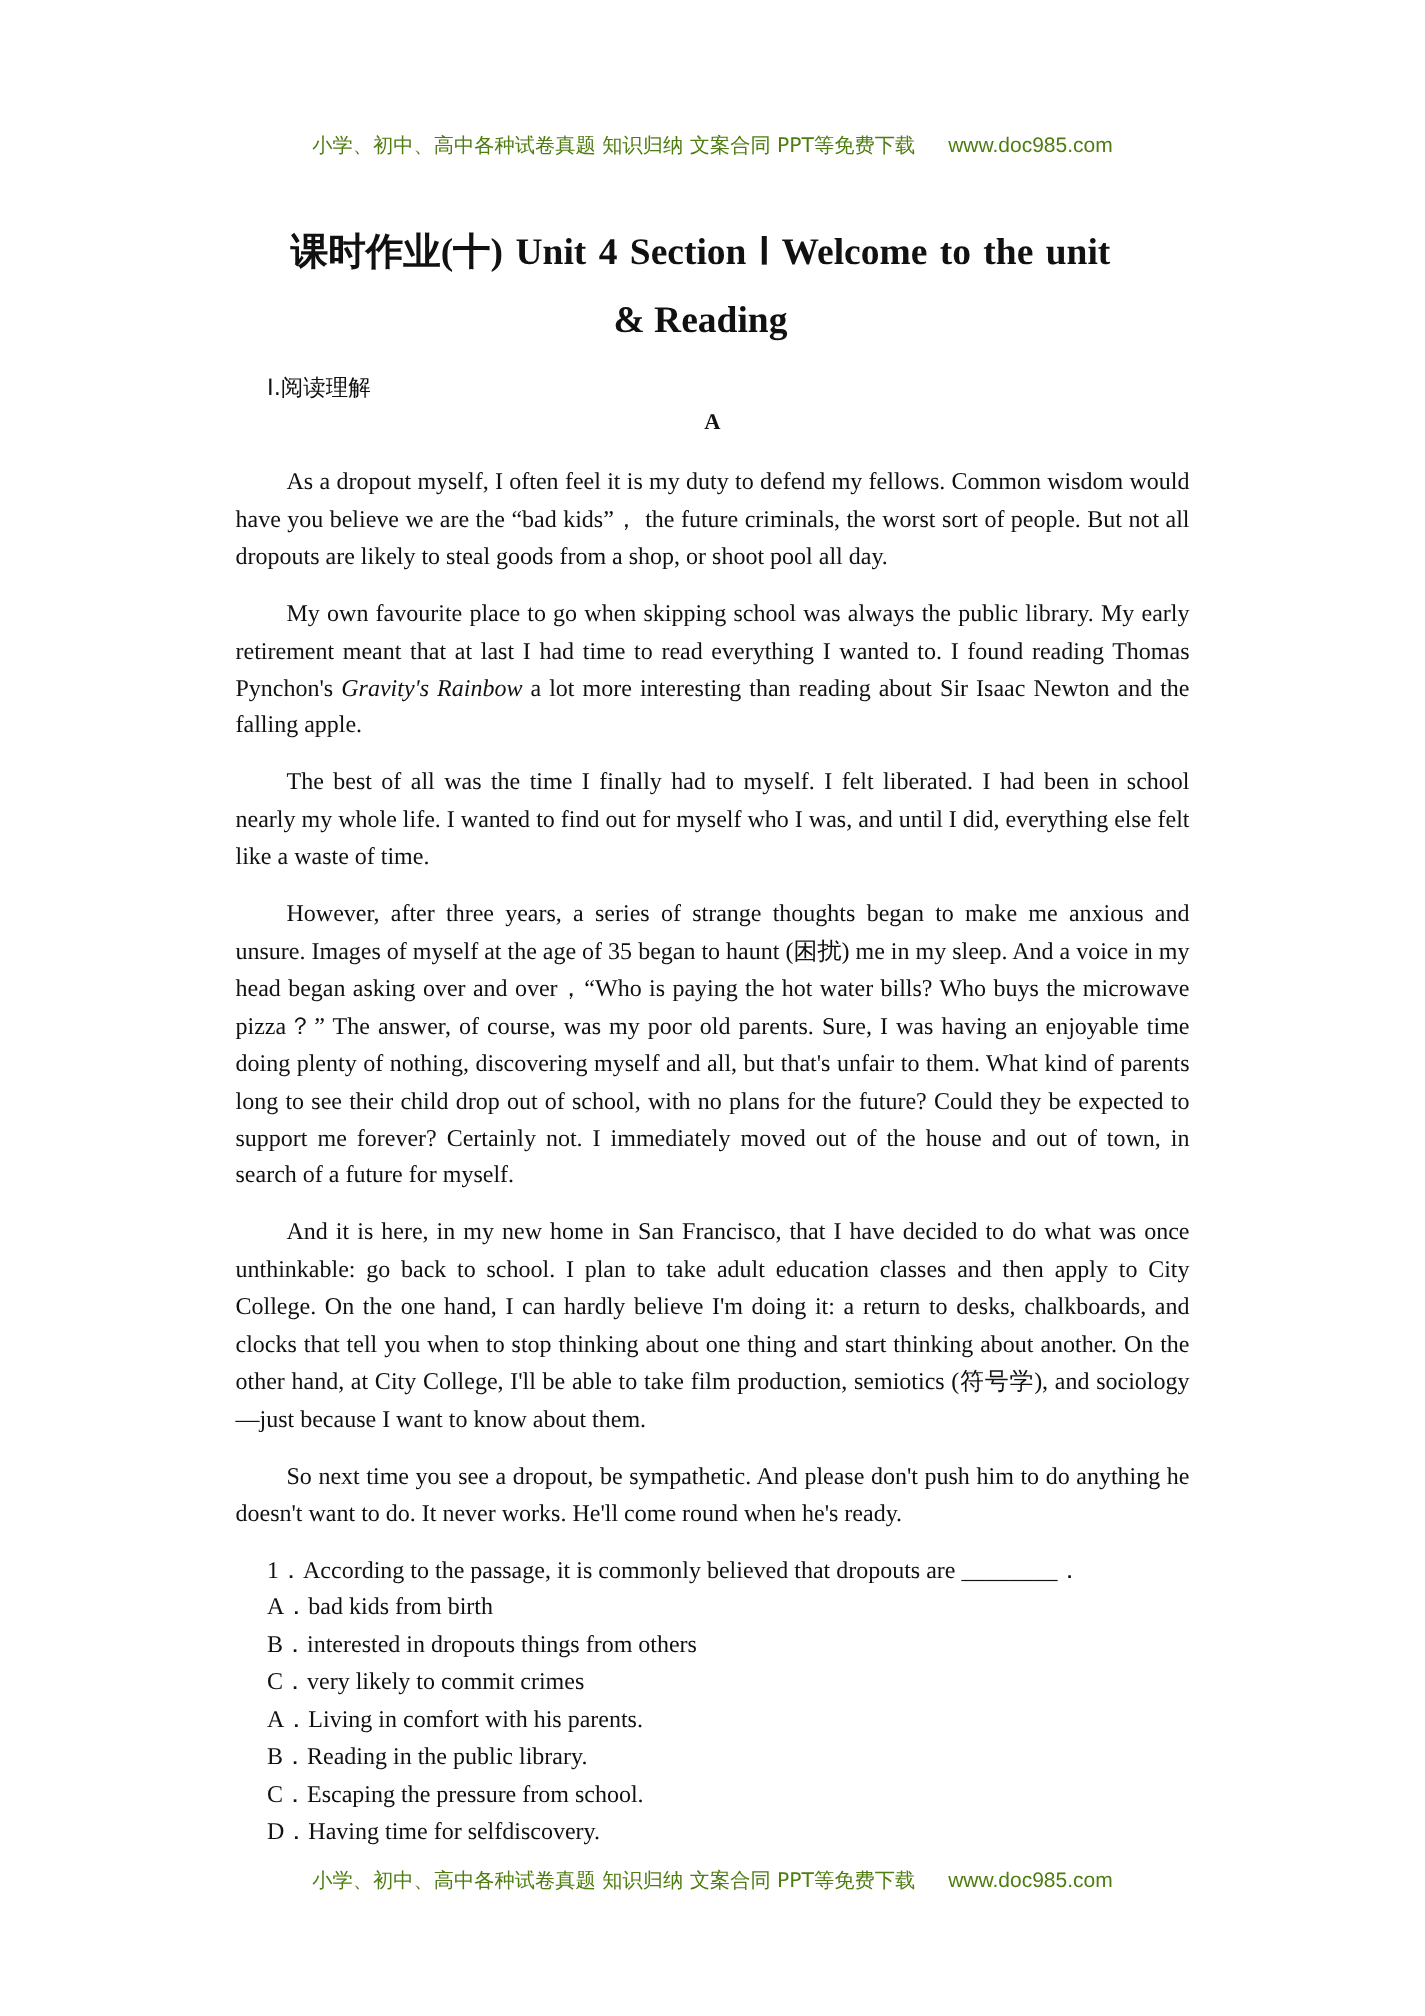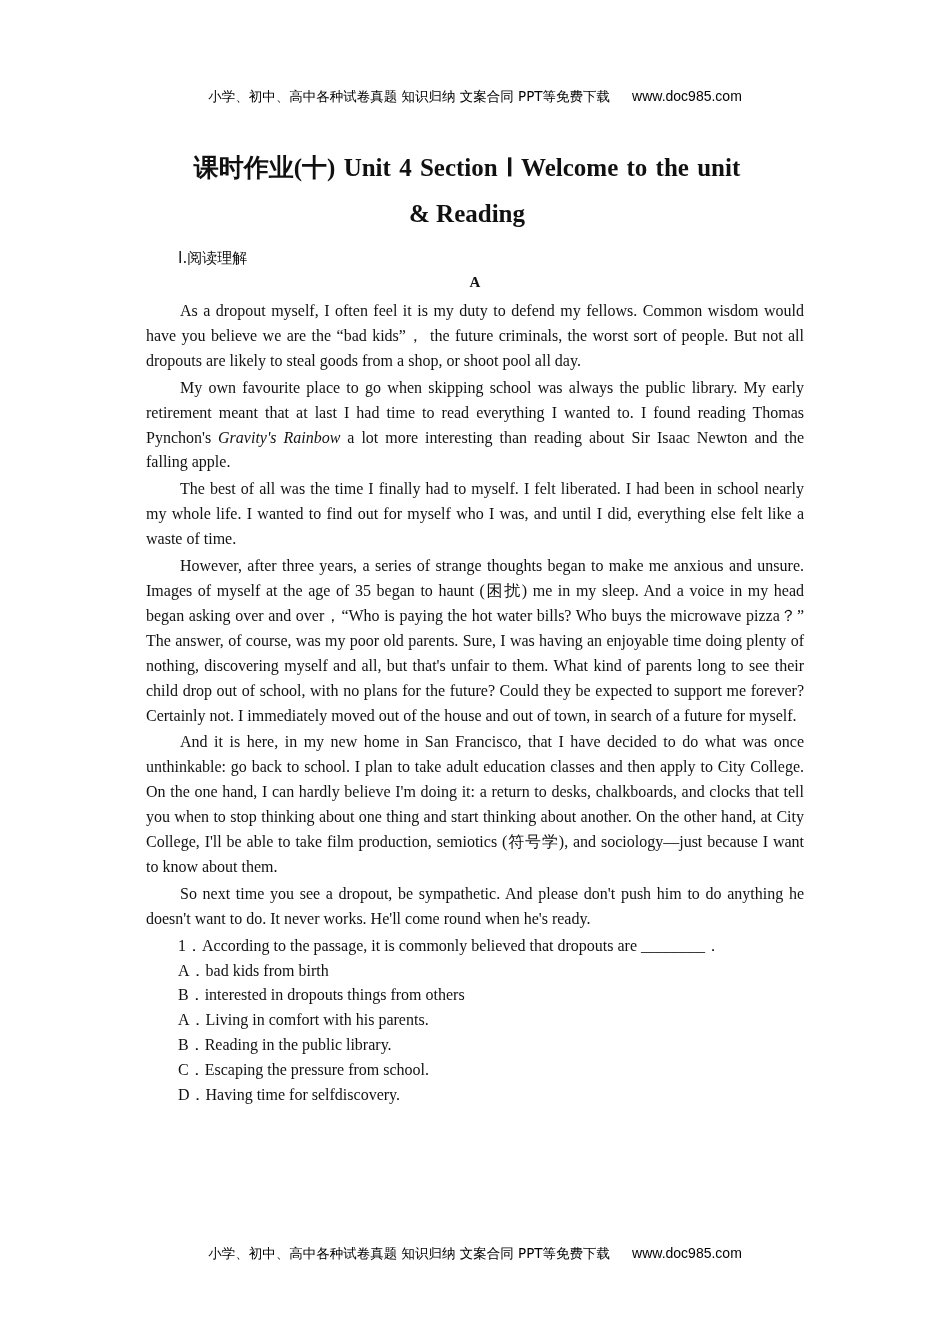--- a/index.html
+++ b/index.html
@@ -1,31 +1,31 @@
 <!DOCTYPE html>
 <html><head>
 <meta charset="utf-8">
 <style>
   html, body { margin: 0; padding: 0; background: #ffffff; }
   body { width: 950px; height: 1344px; position: relative; overflow: hidden; color: #111; }
   .hdr { position: absolute; left: 0; width: 950px; text-align: center;
-         font-family: "DejaVu Sans", sans-serif; font-size: 13.5px; color: #000000; }
+         font-family: "DejaVu Sans", sans-serif; font-size: 13.5px; color: #4d7c0f; }
   .hdr .url { margin-left: 22px; font-family: "Liberation Sans", sans-serif; font-size: 14px; }
   .hdr-top { top: 88px; }
   .hdr-bot { top: 1245px; }
   .title { position: absolute; left: 136px; width: 662px; text-align: center;
            font-family: "Liberation Serif", serif; font-weight: bold; font-size: 25px; color: #111; }
   .title1 { top: 151px; white-space: nowrap; word-spacing: 2px; }
   .title2 { top: 200px; }
   .sect { position: absolute; left: 178px; top: 249px; font-family: "DejaVu Sans", sans-serif; font-size: 15px; }
   .atitle { position: absolute; left: 144px; width: 662px; top: 274px; text-align: center;
             font-family: "Liberation Serif", serif; font-weight: bold; font-size: 15px; }
   .body { position: absolute; left: 144px; top: 297px; width: 662px;
           font-family: "Liberation Serif", serif; font-size: 16px; line-height: 24.9px; color: #111; }
-  .body p { margin: 2px; text-align: justify; text-indent: 34px; }
+  .body p { margin: 13px; text-align: justify; text-indent: 34px; }
   .q { padding-left: 34px; white-space: nowrap; }
 </style>
 </head>
 <body>
 
 <div class="hdr hdr-top">
   <span>小学、初中、高中各种试卷真题  知识归纳  文案合同  PPT等免费下载</span><span class="url">www.doc985.com</span>
 </div>
 
 <div class="title title1">课时作业(十)    Unit 4    Section Ⅰ    Welcome to the unit</div>
@@ -39,20 +39,21 @@
   <p><span>My own favourite place to go when skipping school was always the public library. My early retirement meant that at last I had time to read everything I wanted to. I found reading Thomas Pynchon's </span><i>Gravity's Rainbow</i><span> a lot more interesting than reading about Sir Isaac Newton and the falling apple.</span></p>
   <p>The best of all was the time I finally had to myself. I felt liberated. I had been in school nearly my whole life. I wanted to find out for myself who I was, and until I did, everything else felt like a waste of time.</p>
   <p>However, after three years, a series of strange thoughts began to make me anxious and unsure. Images of myself at the age of 35 began to haunt (困扰) me in my sleep. And a voice in my head began asking over and over，“Who is paying the hot water bills? Who buys the microwave pizza？” The answer, of course, was my poor old parents. Sure, I was having an enjoyable time doing plenty of nothing, discovering myself and all, but that's unfair to them. What kind of parents long to see their child drop out of school, with no plans for the future? Could they be expected to support me forever? Certainly not. I immediately moved out of the house and out of town, in search of a future for myself.</p>
   <p>And it is here, in my new home in San Francisco, that I have decided to do what was once unthinkable: go back to school. I plan to take adult education classes and then apply to City College. On the one hand, I can hardly believe I'm doing it: a return to desks, chalkboards, and clocks that tell you when to stop thinking about one thing and start thinking about another. On the other hand, at City College, I'll be able to take film production, semiotics (符号学), and sociology—just because I want to know about them.</p>
   <p>So next time you see a dropout, be sympathetic. And please don't push him to do anything he doesn't want to do. It never works. He'll come round when he's ready.</p>
 
   <div>
     <div class="q">1．According to the passage, it is commonly believed that dropouts are ________．</div>
     <div class="q">A．bad kids from birth</div>
     <div class="q">B．interested in dropouts things from others</div>
+    <div class="q">C．very likely to commit crimes</div>
   </div>
   <div>
     <div class="q">A．Living in comfort with his parents.</div>
     <div class="q">B．Reading in the public library.</div>
     <div class="q">C．Escaping the pressure from school.</div>
     <div class="q">D．Having time for selfdiscovery.</div>
   </div>
 </div>
 
 <div class="hdr hdr-bot">

